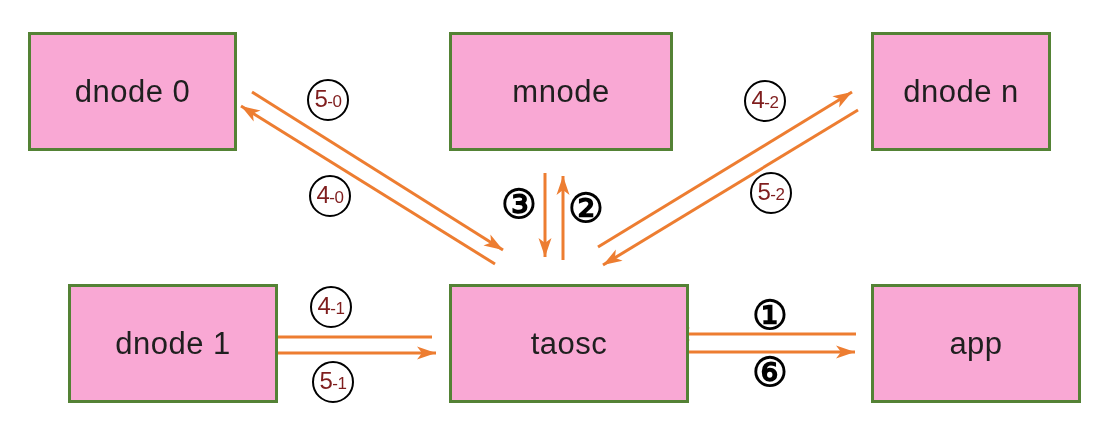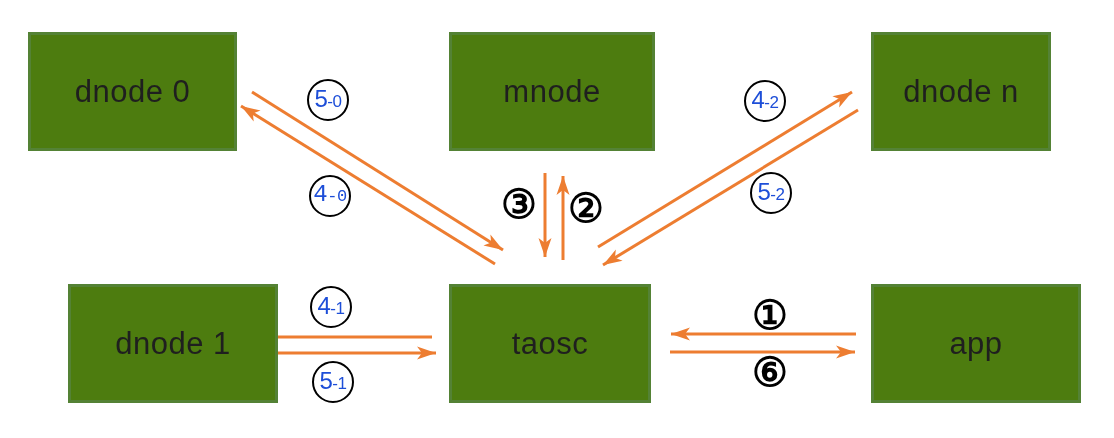--- a/index.html
+++ b/index.html
@@ -7,42 +7,42 @@
     position: relative;
     width: 1114px;
     height: 438px;
     background: #ffffff;
     font-family: "Liberation Sans", sans-serif;
     overflow: hidden;
   }
   .node {
     position: absolute;
     box-sizing: border-box;
-    background: #4d7c0f;
+    background: #f9a8d4;
     border: 3px solid #548235;
     display: flex;
     align-items: center;
     justify-content: center;
     color: #1f1f1f;
     font-size: 31px;
     letter-spacing: 0.5px;
     user-select: none;
   }
   .badge {
     position: absolute;
     box-sizing: border-box;
     width: 42px;
     height: 42px;
     border: 2.5px solid #000000;
     border-radius: 50%;
     background: #ffffff;
     text-align: center;
     font-size: 17px;
     line-height: 35px;
-    color: #1d4ed8;
+    color: #7f1d1d;
     letter-spacing: -0.5px;
   }
   .badge::first-letter { font-size: 24px; }
   .glyph {
     position: absolute;
     width: 46px;
     height: 46px;
     display: flex;
     align-items: center;
     justify-content: center;
@@ -77,38 +77,38 @@
     <line x1="432" y1="337" x2="247" y2="337" stroke="#ed7d31" stroke-width="3" marker-end="url(#ah)"></line>
     <line x1="250" y1="353" x2="436" y2="353" stroke="#ed7d31" stroke-width="3" marker-end="url(#ah)"></line>
 
     <line x1="856" y1="334" x2="671" y2="334" stroke="#ed7d31" stroke-width="3" marker-end="url(#ah)"></line>
     <line x1="670" y1="352" x2="855" y2="352" stroke="#ed7d31" stroke-width="3" marker-end="url(#ah)"></line>
   </svg>
 
   <div class="node" style="left:28px;  top:32px;  width:209px; height:119px;">
     <span>dnode 0</span>
   </div>
-  <div class="node" style="left:449px; top:32px;  width:206px; height:119px;">
+  <div class="node" style="left:449px; top:32px;  width:224px; height:119px;">
     <span>mnode</span>
   </div>
   <div class="node" style="left:871px; top:32px;  width:180px; height:119px;">
     <span>dnode n</span>
   </div>
   <div class="node" style="left:27px;  top:284px; width:210px; height:119px;margin-left:41px;">
     <span>dnode 1</span>
   </div>
-  <div class="node" style="left:449px; top:284px; width:202px; height:119px;">
+  <div class="node" style="left:449px; top:284px; width:240px; height:119px;">
     <span>taosc</span>
   </div>
   <div class="node" style="left:871px; top:284px; width:210px; height:119px;">
     <span>app</span>
   </div>
 
   <div class="badge" style="left:307px; top:79px;">5-0</div>
-  <div class="badge" style="left:309px; top:175px;font-family:Liberation Mono, monospace;">4-0</div>
+  <div class="badge" style="left:309px; top:175px;">4-0</div>
   <div class="badge" style="left:310px; top:286px;">4-1</div>
   <div class="badge" style="left:312px; top:361px;text-align:center;">5-1</div>
   <div class="badge" style="left:744px; top:80px;">4-2</div>
   <div class="badge" style="left:750px; top:172px;">5-2</div>
 
   <div class="glyph" style="left:496px; top:181px;">③</div>
   <div class="glyph" style="left:563px; top:185px;">②</div>
   <div class="glyph" style="left:747px; top:292px;">①</div>
   <div class="glyph" style="left:747px; top:349px;">⑥</div>
 

